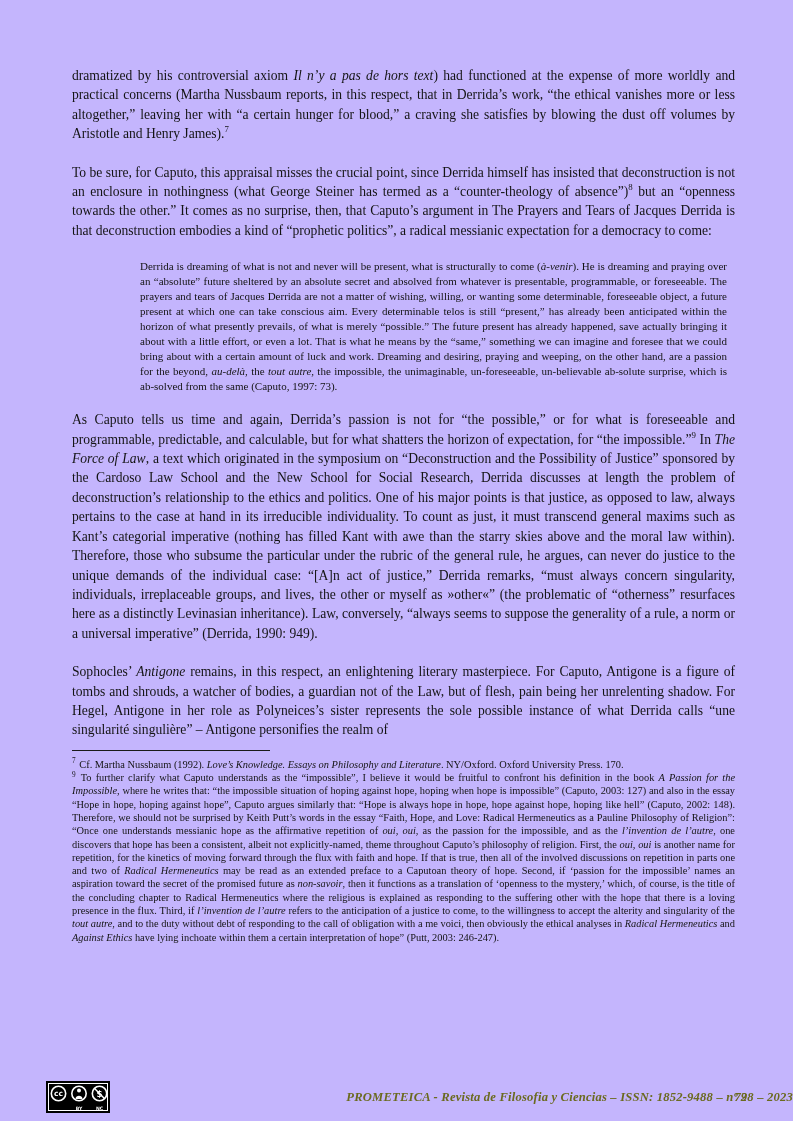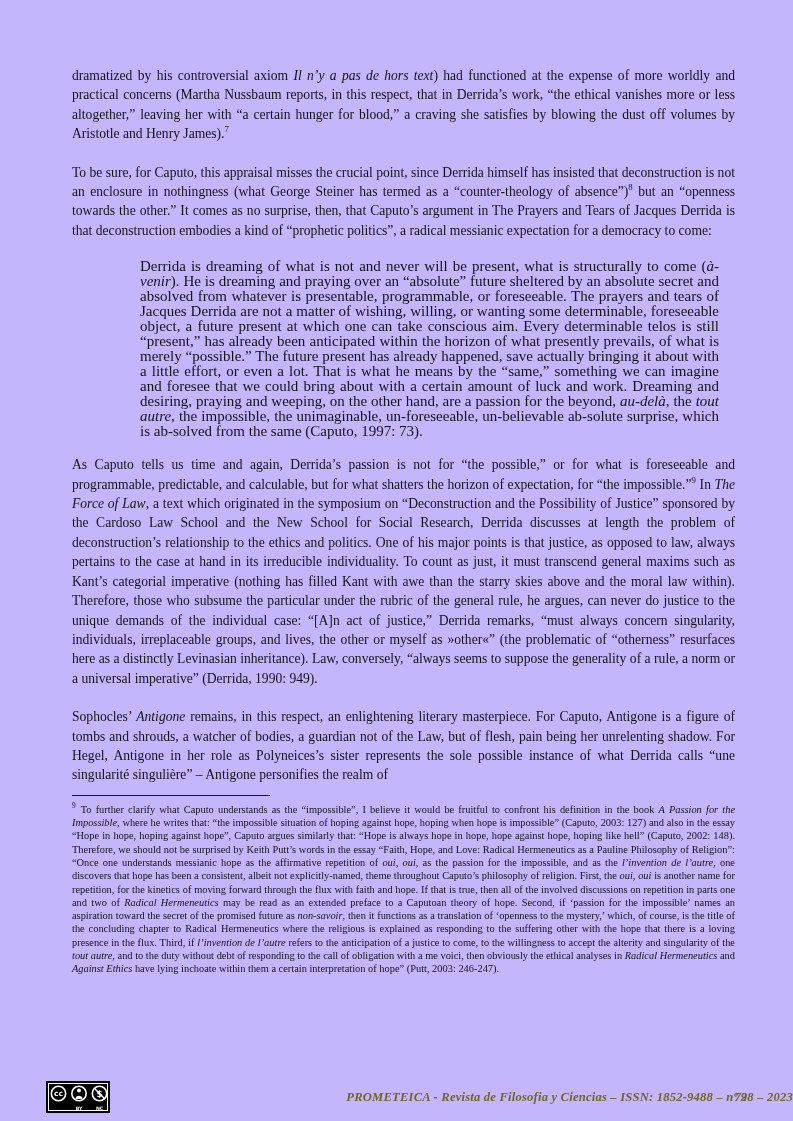--- a/index.html
+++ b/index.html
@@ -14,22 +14,22 @@
     overflow:hidden;
   }
   .para {
     margin:0 0 19px 0;
     font-size:13.6px;
     line-height:19.4px;
     text-align:justify;
   }
   .para:last-of-type { margin-bottom:0;margin-top:19px; }
   .quote {
-    margin:14px 16px 16px 68px;
-    font-size:15px;
+    margin:14px 8px 16px 68px;
+    font-size:11px;
     line-height:15px;
     text-align:justify;
   }
   sup { font-size:0.65em; line-height:0; }
   em { font-style:italic; }
   .footnotes {
     margin-top:10px;
     font-size:10.4px;
     line-height:13.3px;
     text-align:justify;
@@ -83,20 +83,23 @@
 
   <blockquote class="quote"><span>Derrida is dreaming of what is not and never will be present, what is structurally to come (</span><em>à-venir</em><span>). He is dreaming and praying over an “absolute” future sheltered by an absolute secret and absolved from whatever is presentable, programmable, or foreseeable. The prayers and tears of Jacques Derrida are not a matter of wishing, willing, or wanting some determinable, foreseeable object, a future present at which one can take conscious aim. Every determinable telos is still “present,” has already been anticipated within the horizon of what presently prevails, of what is merely “possible.” The future present has already happened, save actually bringing it about with a little effort, or even a lot. That is what he means by the “same,” something we can imagine and foresee that we could bring about with a certain amount of luck and work. Dreaming and desiring, praying and weeping, on the other hand, are a passion for the beyond, </span><em>au-delà</em><span>, the </span><em>tout autre</em><span>, the impossible, the unimaginable, un-foreseeable, un-believable ab-solute surprise, which is ab-solved from the same (Caputo, 1997: 73).</span></blockquote>
 
   <p class="para"><span>As Caputo tells us time and again, Derrida’s passion is not for “the possible,” or for what is foreseeable and programmable, predictable, and calculable, but for what shatters the horizon of expectation, for “the impossible.”</span><sup>9</sup><span> In </span><em>The Force of Law</em><span>, a text which originated in the symposium on “Deconstruction and the Possibility of Justice” sponsored by the Cardoso Law School and the New School for Social Research, Derrida discusses at length the problem of deconstruction’s relationship to the ethics and politics. One of his major points is that justice, as opposed to law, always pertains to the case at hand in its irreducible individuality. To count as just, it must transcend general maxims such as Kant’s categorial imperative (nothing has filled Kant with awe than the starry skies above and the moral law within). Therefore, those who subsume the particular under the rubric of the general rule, he argues, can never do justice to the unique demands of the individual case: “[A]n act of justice,” Derrida remarks, “must always concern singularity, individuals, irreplaceable groups, and lives, the other or myself as »other«” (the problematic of “otherness” resurfaces here as a distinctly Levinasian inheritance). Law, conversely, “always seems to suppose the generality of a rule, a norm or a universal imperative” (Derrida, 1990: 949).</span></p>
 
   <p class="para"><span>Sophocles’ </span><em>Antigone</em><span> remains, in this respect, an enlightening literary masterpiece. For Caputo, Antigone is a figure of tombs and shrouds, a watcher of bodies, a guardian not of the Law, but of flesh, pain being her unrelenting shadow. For Hegel, Antigone in her role as Polyneices’s sister represents the sole possible instance of what Derrida calls “une singularité singulière” – Antigone personifies the realm of</span></p>
 
   <div class="footnotes">
     <div class="fn-rule"></div>
 
+    <div class="fn">
+      <sup>7</sup><span> </span><span><span>Cf. Martha Nussbaum (1992). </span><em>Love’s Knowledge. Essays on Philosophy and Literature</em><span>. NY/Oxford. Oxford University Press. 170.</span></span>
+    </div>
 
 
     <div class="fn">
       <sup>9</sup><span> </span><span><span>To further clarify what Caputo understands as the “impossible”, I believe it would be fruitful to confront his definition in the book </span><em>A Passion for the Impossible</em><span>, where he writes that: “the impossible situation of hoping against hope, hoping when hope is impossible” (Caputo, 2003: 127) and also in the essay “Hope in hope, hoping against hope”, Caputo argues similarly that: “Hope is always hope in hope, hope against hope, hoping like hell” (Caputo, 2002: 148). Therefore, we should not be surprised by Keith Putt’s words in the essay “Faith, Hope, and Love: Radical Hermeneutics as a Pauline Philosophy of Religion”: “Once one understands messianic hope as the affirmative repetition of </span><em>oui, oui</em><span>, as the passion for the impossible, and as the </span><em>l’invention de l’autre</em><span>, one discovers that hope has been a consistent, albeit not explicitly-named, theme throughout Caputo’s philosophy of religion. First, the </span><em>oui, oui</em><span> is another name for repetition, for the kinetics of moving forward through the flux with faith and hope. If that is true, then all of the involved discussions on repetition in parts one and two of </span><em>Radical Hermeneutics</em><span> may be read as an extended preface to a Caputoan theory of hope. Second, if ‘passion for the impossible’ names an aspiration toward the secret of the promised future as </span><em>non-savoir</em><span>, then it functions as a translation of ‘openness to the mystery,’ which, of course, is the title of the concluding chapter to Radical Hermeneutics where the religious is explained as responding to the suffering other with the hope that there is a loving presence in the flux. Third, if </span><em>l’invention de l’autre</em><span> refers to the anticipation of a justice to come, to the willingness to accept the alterity and singularity of the </span><em>tout autre</em><span>, and to the duty without debt of responding to the call of obligation with a me voici, then obviously the ethical analyses in </span><em>Radical Hermeneutics</em><span> and </span><em>Against Ethics</em><span> have lying inchoate within them a certain interpretation of hope” (Putt, 2003: 246-247).</span></span>
     </div>
   </div>
 
   <div class="footer">
 
     <svg class="cc-badge" width="64" height="32" viewBox="0 0 64 32" xmlns="http://www.w3.org/2000/svg">

